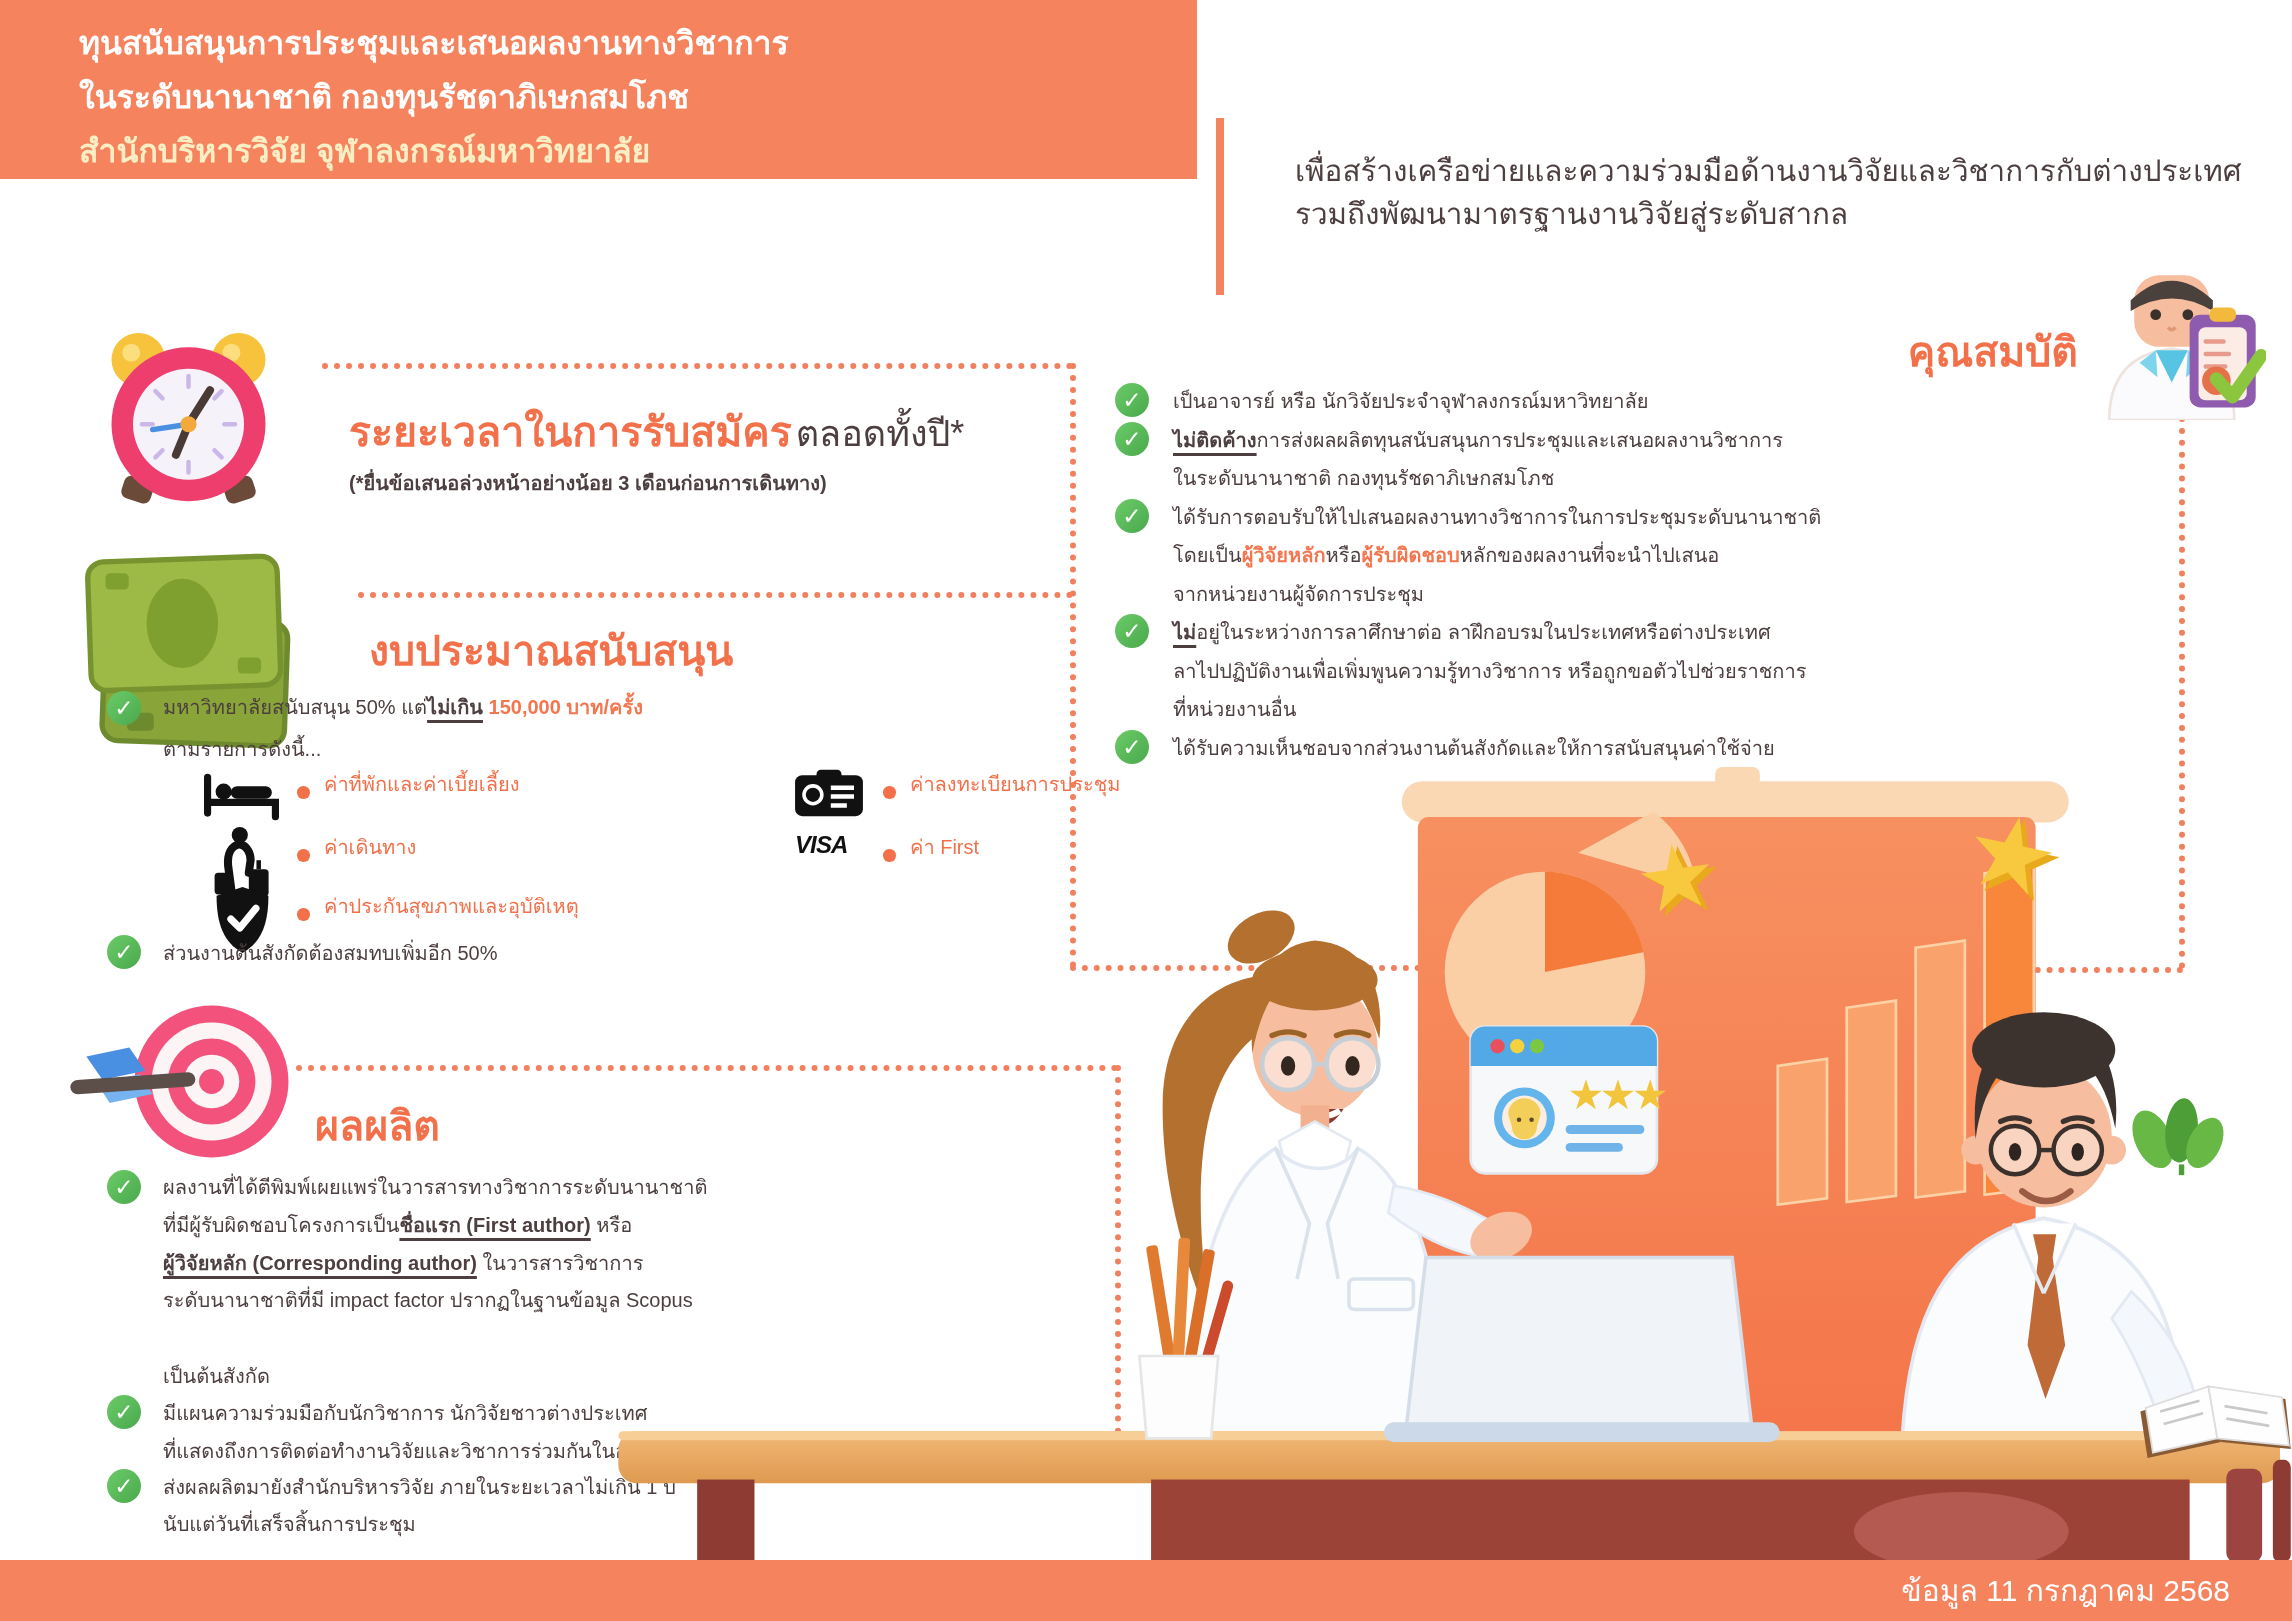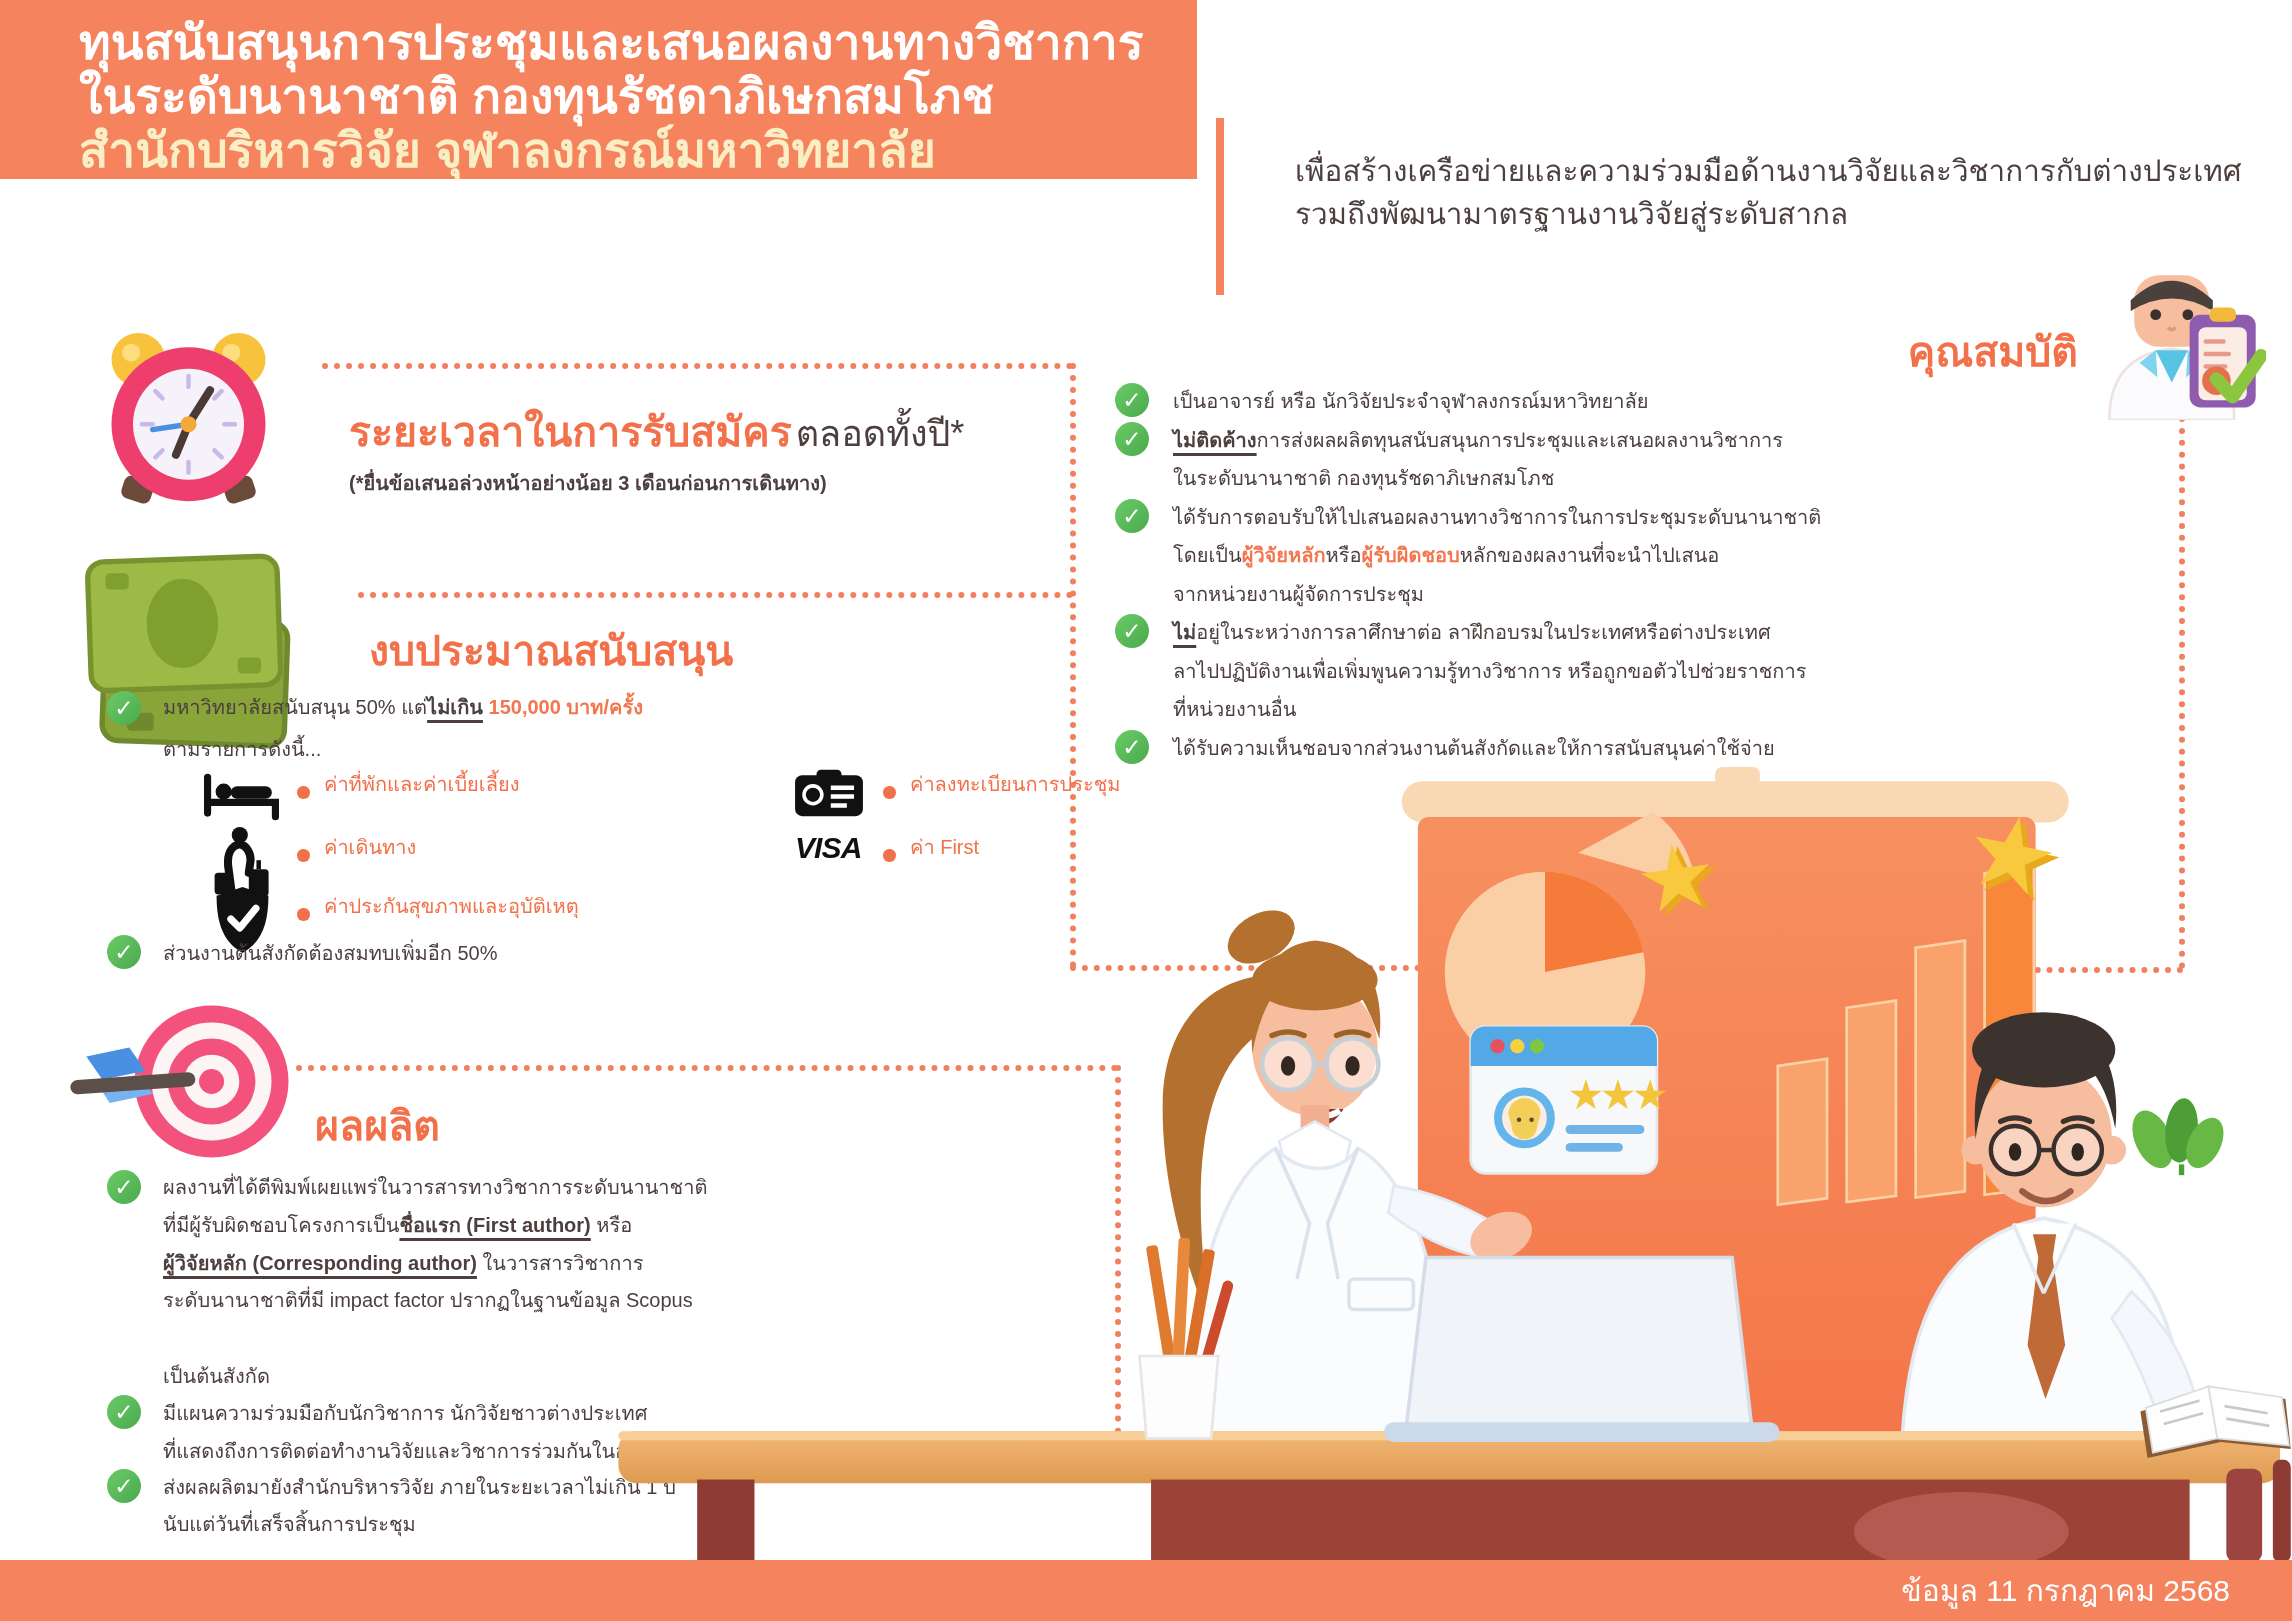--- a/index.html
+++ b/index.html
@@ -3,21 +3,21 @@
 <meta charset="utf-8">
 <style>
   html,body{margin:0;padding:0;background:#ffffff;}
   .canvas{position:relative;width:2293px;height:1621px;background:#ffffff;overflow:hidden;
           font-family:"Liberation Sans","DejaVu Sans",sans-serif;color:#4D3F3F;}
   .abs{position:absolute;}
   .nowrap{white-space:nowrap;}
   
   .header-band{left:0;top:130;width:1197px;height:179px;background:#F4835E;
                padding:16px 0 0 79px;box-sizing:border-box;}
-  .header-band .l{font-size:48px;font-weight:bold;color:#ffffff;line-height:54px;white-space:nowrap;}
+  .header-band .l{font-size:32px;font-weight:bold;color:#ffffff;line-height:54px;white-space:nowrap;}
   .header-band .l3{color:#FAEFC4;}
   .header-divider{left:1216px;top:118px;width:8px;height:177px;background:#F4835E;}
   .purpose{left:1275px;top:149px;font-size:29.6px;line-height:43px;color:#4D3F3F;margin-left:20px;}
   
   .logo-ellipse{left:81px;top:39px;width:82px;height:133px;border-radius:50%;background:#DC6595;
                 display:flex;flex-direction:column;align-items:center;justify-content:center;
                 color:#fff;font-size:15px;letter-spacing:1.8px;line-height:23px;font-weight:bold;}
   .chula-word{left:238px;top:39px;font-family:"Liberation Serif","DejaVu Serif",serif;
               font-size:66px;font-weight:bold;color:#D63E7E;}
   .chula-sub{left:244px;top:125px;font-size:19px;color:#6b6b6b;}
@@ -29,21 +29,21 @@
   .t{font-size:20px;color:#4D3F3F;white-space:nowrap;}
   .tb{font-weight:bold;}
   .bold-u{font-weight:bold;text-decoration:underline;text-decoration-thickness:2.7px;text-underline-offset:6.3px;}
   .orange{color:#F2714B;}
   .orange-strong{color:#F4764E;font-weight:bold;}
   .chk{position:absolute;width:34px;height:34px;border-radius:50%;
        background:linear-gradient(135deg,#6CCB67,#49A94D);color:#ffffff;
        font-size:23px;font-weight:bold;display:flex;align-items:center;justify-content:center;}
   .dotpt{position:absolute;width:12.5px;height:12.5px;border-radius:50%;background:#F2714B;}
   .blackico{position:absolute;}
-  .visa-word{font-size:30px;font-weight:bold;font-style:italic;color:#111;letter-spacing:-0.9px;}
+  .visa-word{font-size:24px;font-weight:bold;font-style:italic;color:#111;letter-spacing:-0.9px;}
   
   .footer{left:0;top:1560px;width:2293px;height:61px;background:#F4835E;}
   .footer span{position:absolute;right:63px;top:0;line-height:61px;font-size:30px;color:#ffffff;}
 </style>
 </head>
 <body>
 
 <div class="canvas">
 
   <div class="abs logo-ellipse">

